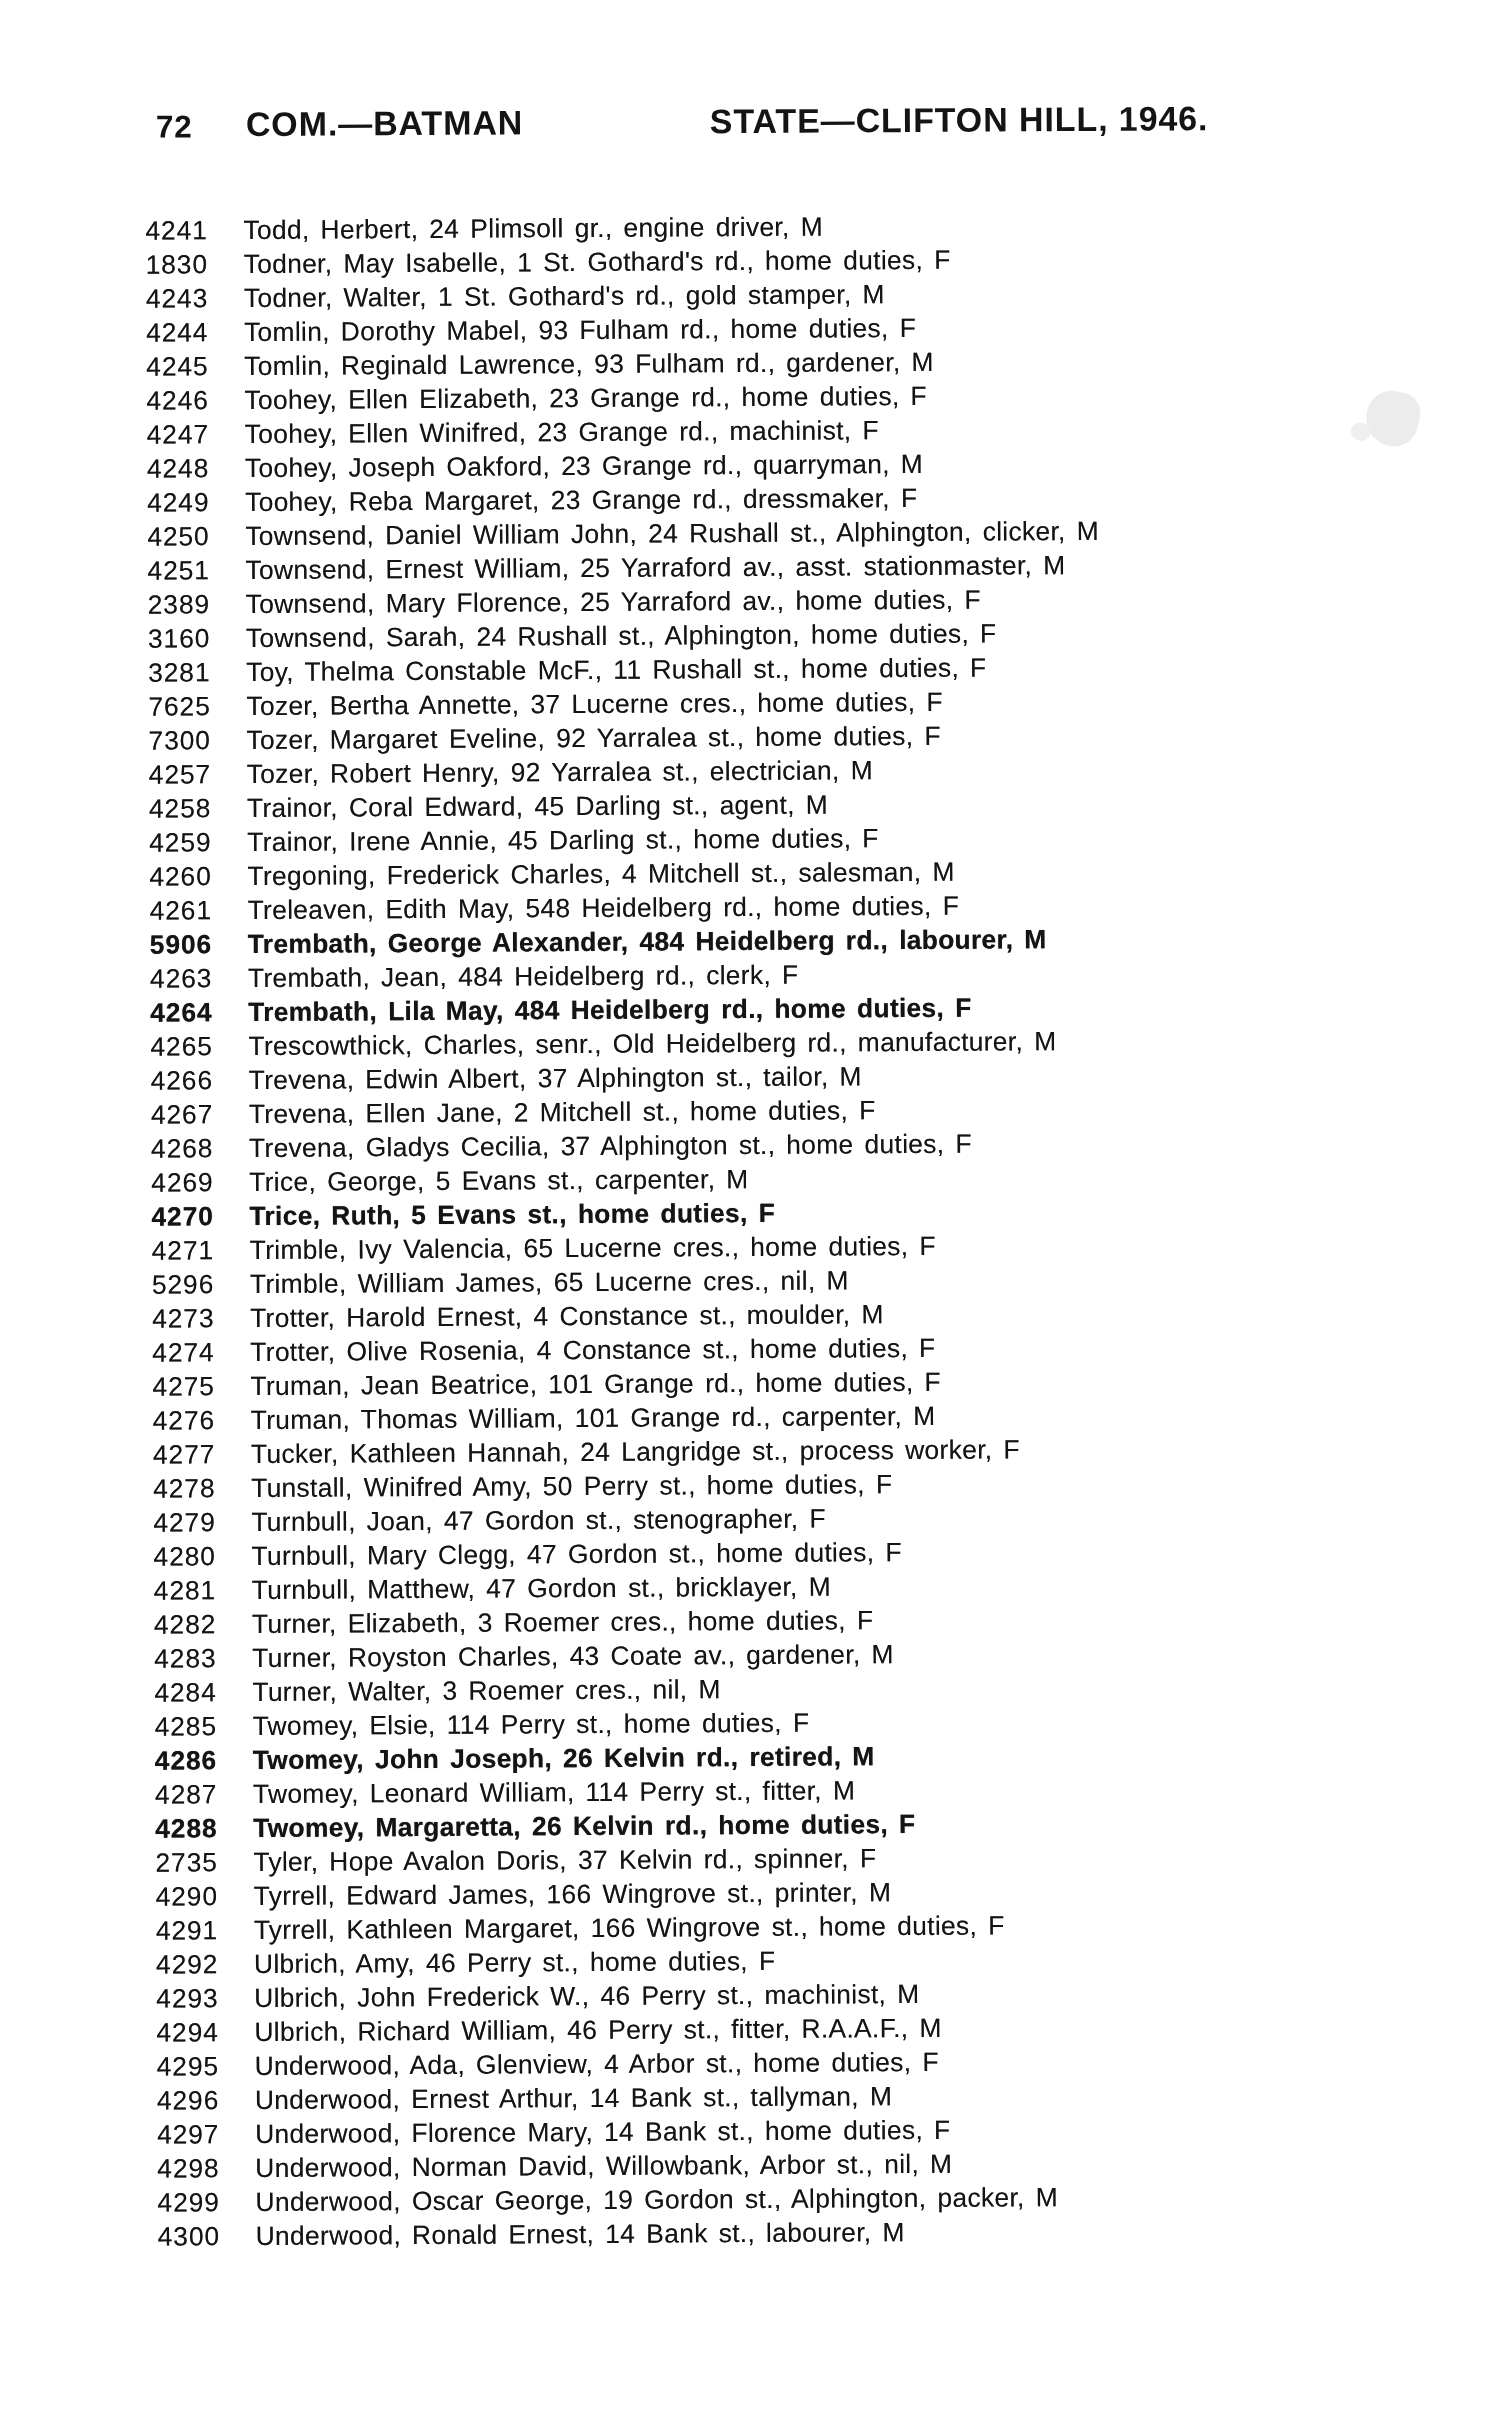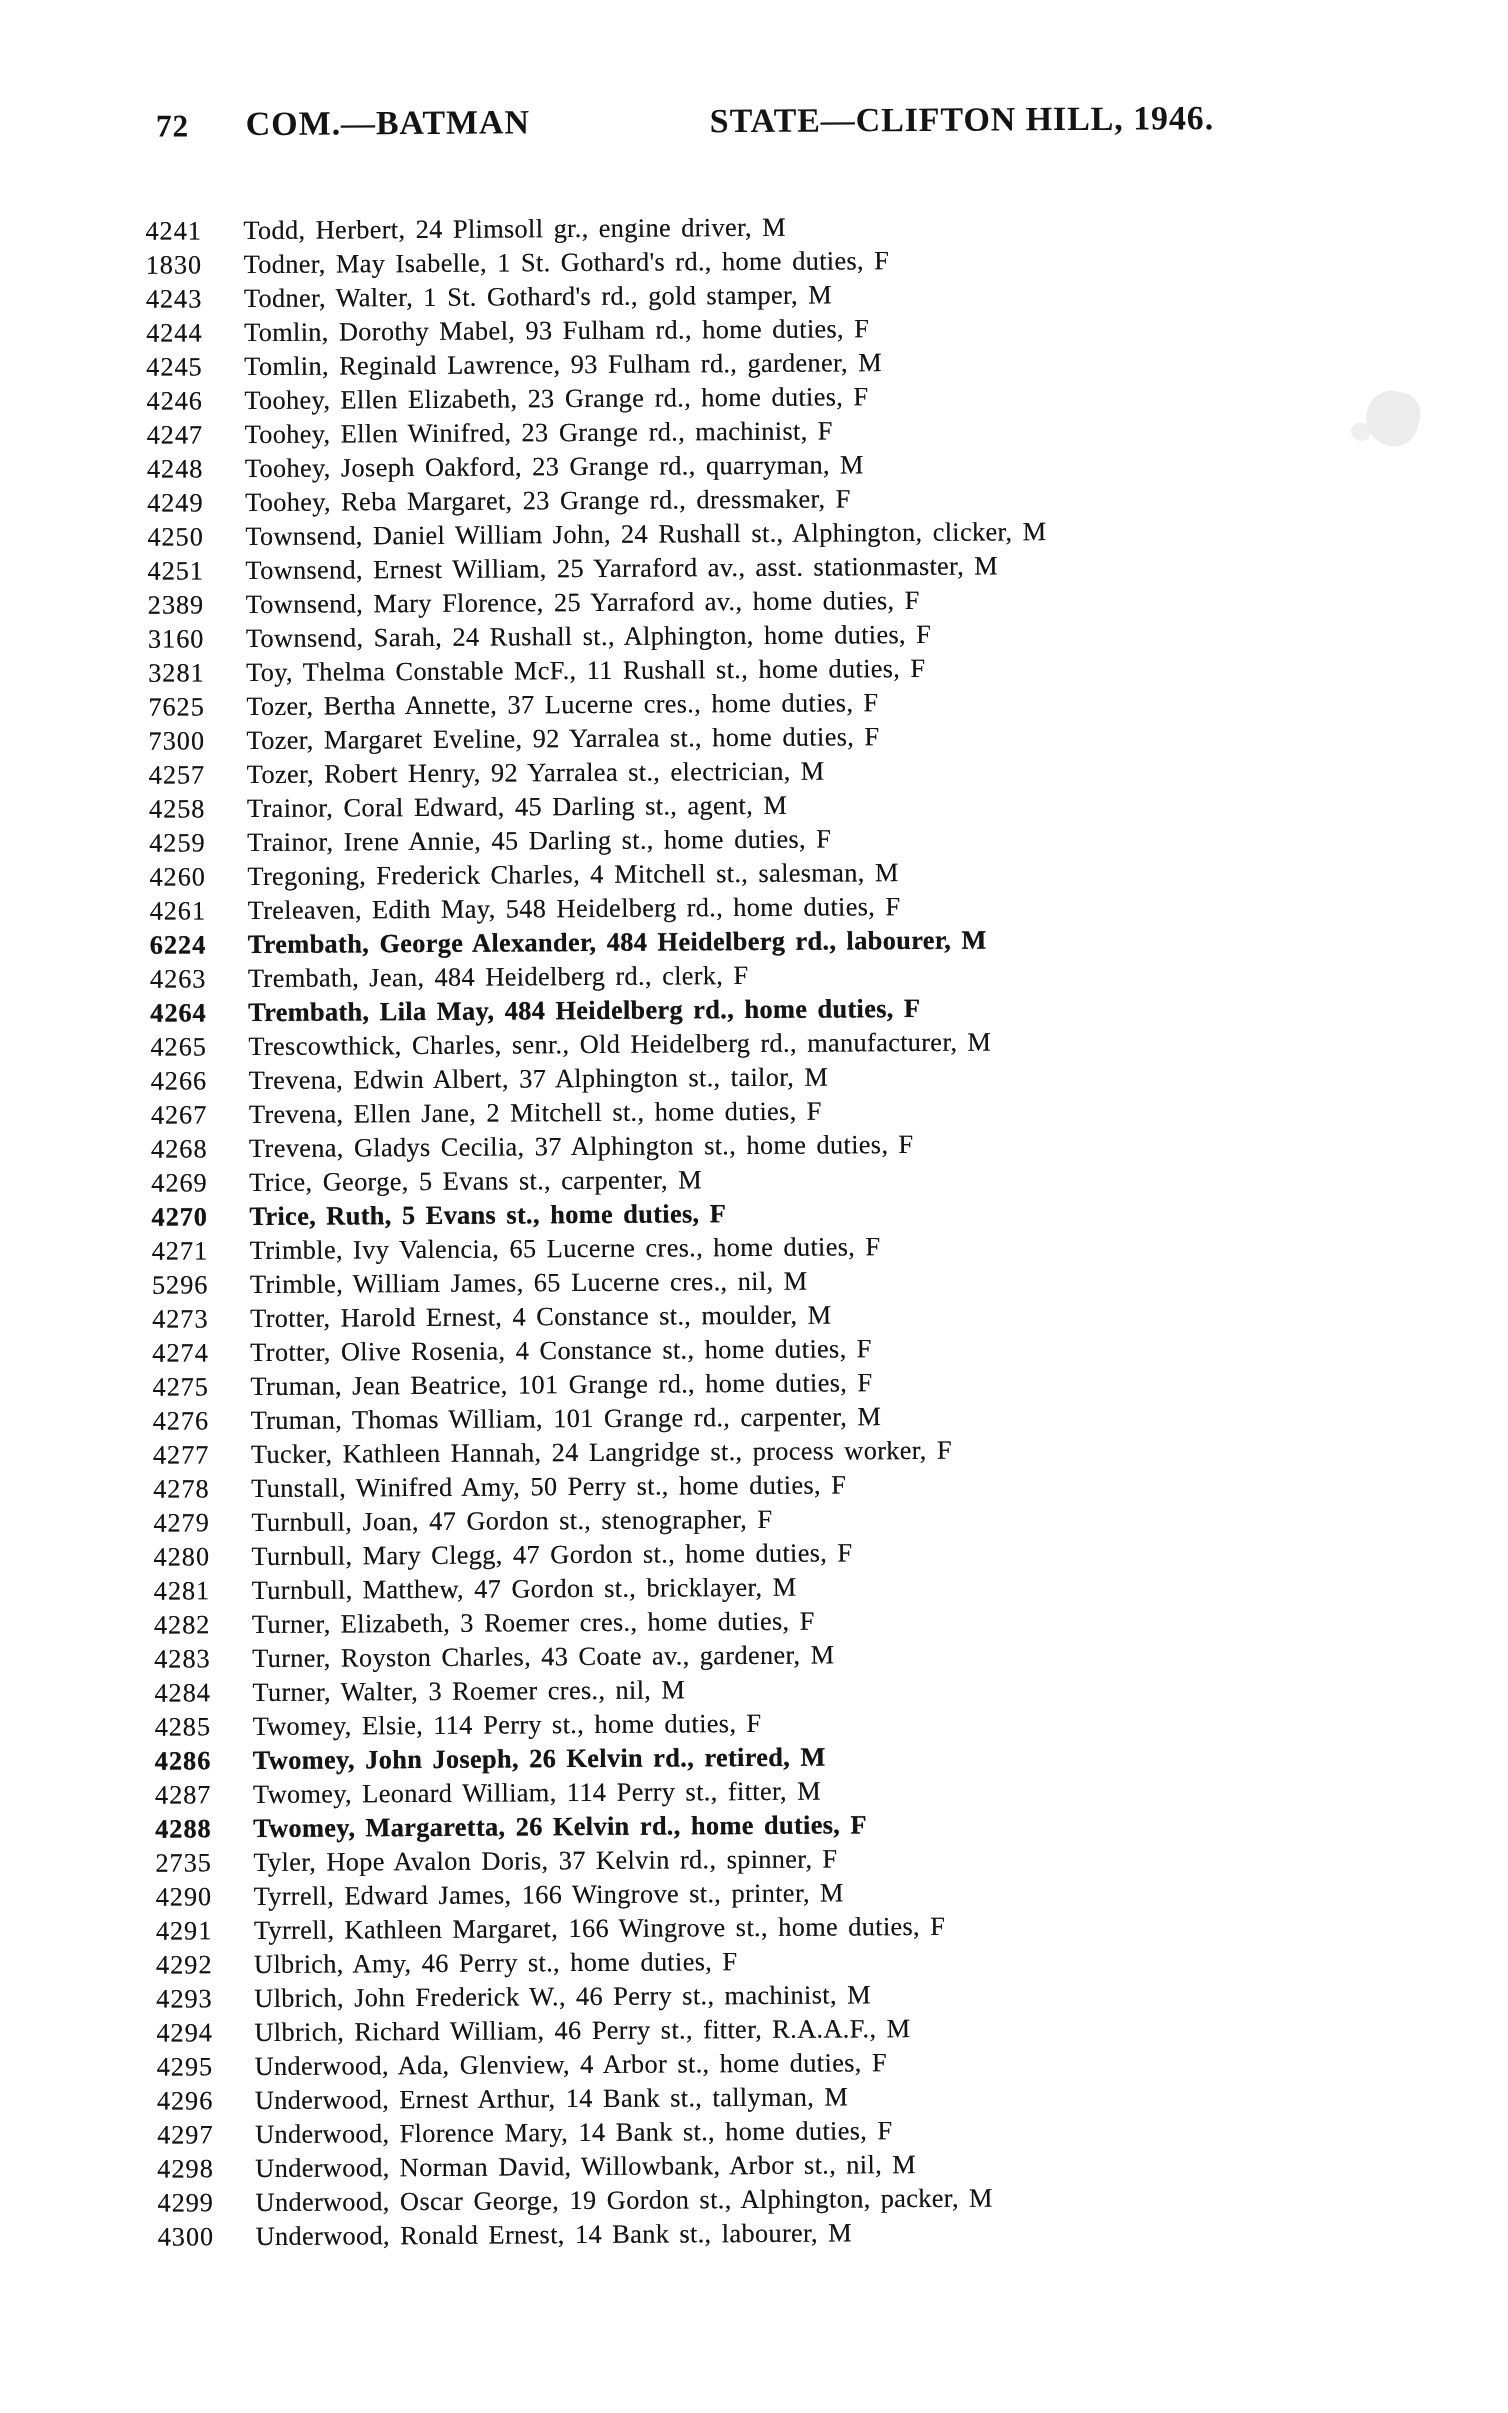--- a/index.html
+++ b/index.html
@@ -6,21 +6,21 @@
     margin: 0;
     padding: 0;
     background: #ffffff;
   }
   .page {
     position: relative;
     width: 1509px;
     height: 2413px;
     background: #ffffff;
     overflow: hidden;
-    font-family: Liberation Serif, serif;
+    font-family: Liberation Sans, sans-serif;
     color: #141414;
   }
   
   .content {
     position: absolute;
     top: 0; left: 0; right: 0; bottom: 0;
     transform: rotate(-0.35deg);
     transform-origin: 1235px 153px;
   }
   .header {
@@ -111,21 +111,21 @@
         <div class="row"><span class="num">2389</span><span class="txt">Townsend, Mary Florence, 25 Yarraford av., home duties, F</span></div>
         <div class="row"><span class="num">3160</span><span class="txt">Townsend, Sarah, 24 Rushall st., Alphington, home duties, F</span></div>
         <div class="row"><span class="num">3281</span><span class="txt">Toy, Thelma Constable McF., 11 Rushall st., home duties, F</span></div>
         <div class="row"><span class="num">7625</span><span class="txt">Tozer, Bertha Annette, 37 Lucerne cres., home duties, F</span></div>
         <div class="row"><span class="num">7300</span><span class="txt">Tozer, Margaret Eveline, 92 Yarralea st., home duties, F</span></div>
         <div class="row"><span class="num">4257</span><span class="txt">Tozer, Robert Henry, 92 Yarralea st., electrician, M</span></div>
         <div class="row"><span class="num">4258</span><span class="txt">Trainor, Coral Edward, 45 Darling st., agent, M</span></div>
         <div class="row"><span class="num">4259</span><span class="txt">Trainor, Irene Annie, 45 Darling st., home duties, F</span></div>
         <div class="row"><span class="num">4260</span><span class="txt">Tregoning, Frederick Charles, 4 Mitchell st., salesman, M</span></div>
         <div class="row"><span class="num">4261</span><span class="txt">Treleaven, Edith May, 548 Heidelberg rd., home duties, F</span></div>
-        <div class="row bold"><span class="num">6224</span><span class="txt">Trembath, George Alexander, 484 Heidelberg rd., labourer, M</span></div>
+        <div class="row bold"><span class="num">5906</span><span class="txt">Trembath, George Alexander, 484 Heidelberg rd., labourer, M</span></div>
         <div class="row"><span class="num">4263</span><span class="txt">Trembath, Jean, 484 Heidelberg rd., clerk, F</span></div>
         <div class="row bold"><span class="num">4264</span><span class="txt">Trembath, Lila May, 484 Heidelberg rd., home duties, F</span></div>
         <div class="row"><span class="num">4265</span><span class="txt">Trescowthick, Charles, senr., Old Heidelberg rd., manufacturer, M</span></div>
         <div class="row"><span class="num">4266</span><span class="txt">Trevena, Edwin Albert, 37 Alphington st., tailor, M</span></div>
         <div class="row"><span class="num">4267</span><span class="txt">Trevena, Ellen Jane, 2 Mitchell st., home duties, F</span></div>
         <div class="row"><span class="num">4268</span><span class="txt">Trevena, Gladys Cecilia, 37 Alphington st., home duties, F</span></div>
         <div class="row"><span class="num">4269</span><span class="txt">Trice, George, 5 Evans st., carpenter, M</span></div>
         <div class="row bold"><span class="num">4270</span><span class="txt">Trice, Ruth, 5 Evans st., home duties, F</span></div>
         <div class="row"><span class="num">4271</span><span class="txt">Trimble, Ivy Valencia, 65 Lucerne cres., home duties, F</span></div>
         <div class="row"><span class="num">5296</span><span class="txt">Trimble, William James, 65 Lucerne cres., nil, M</span></div>

